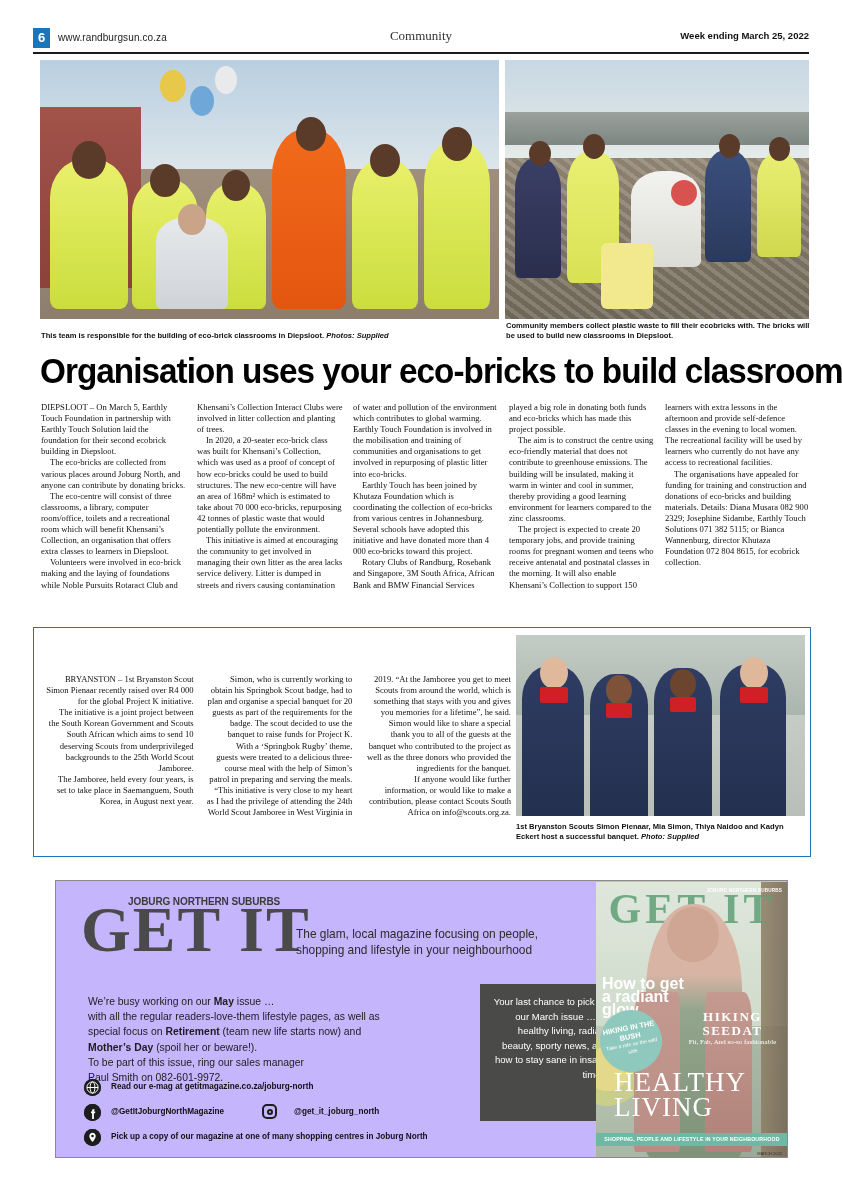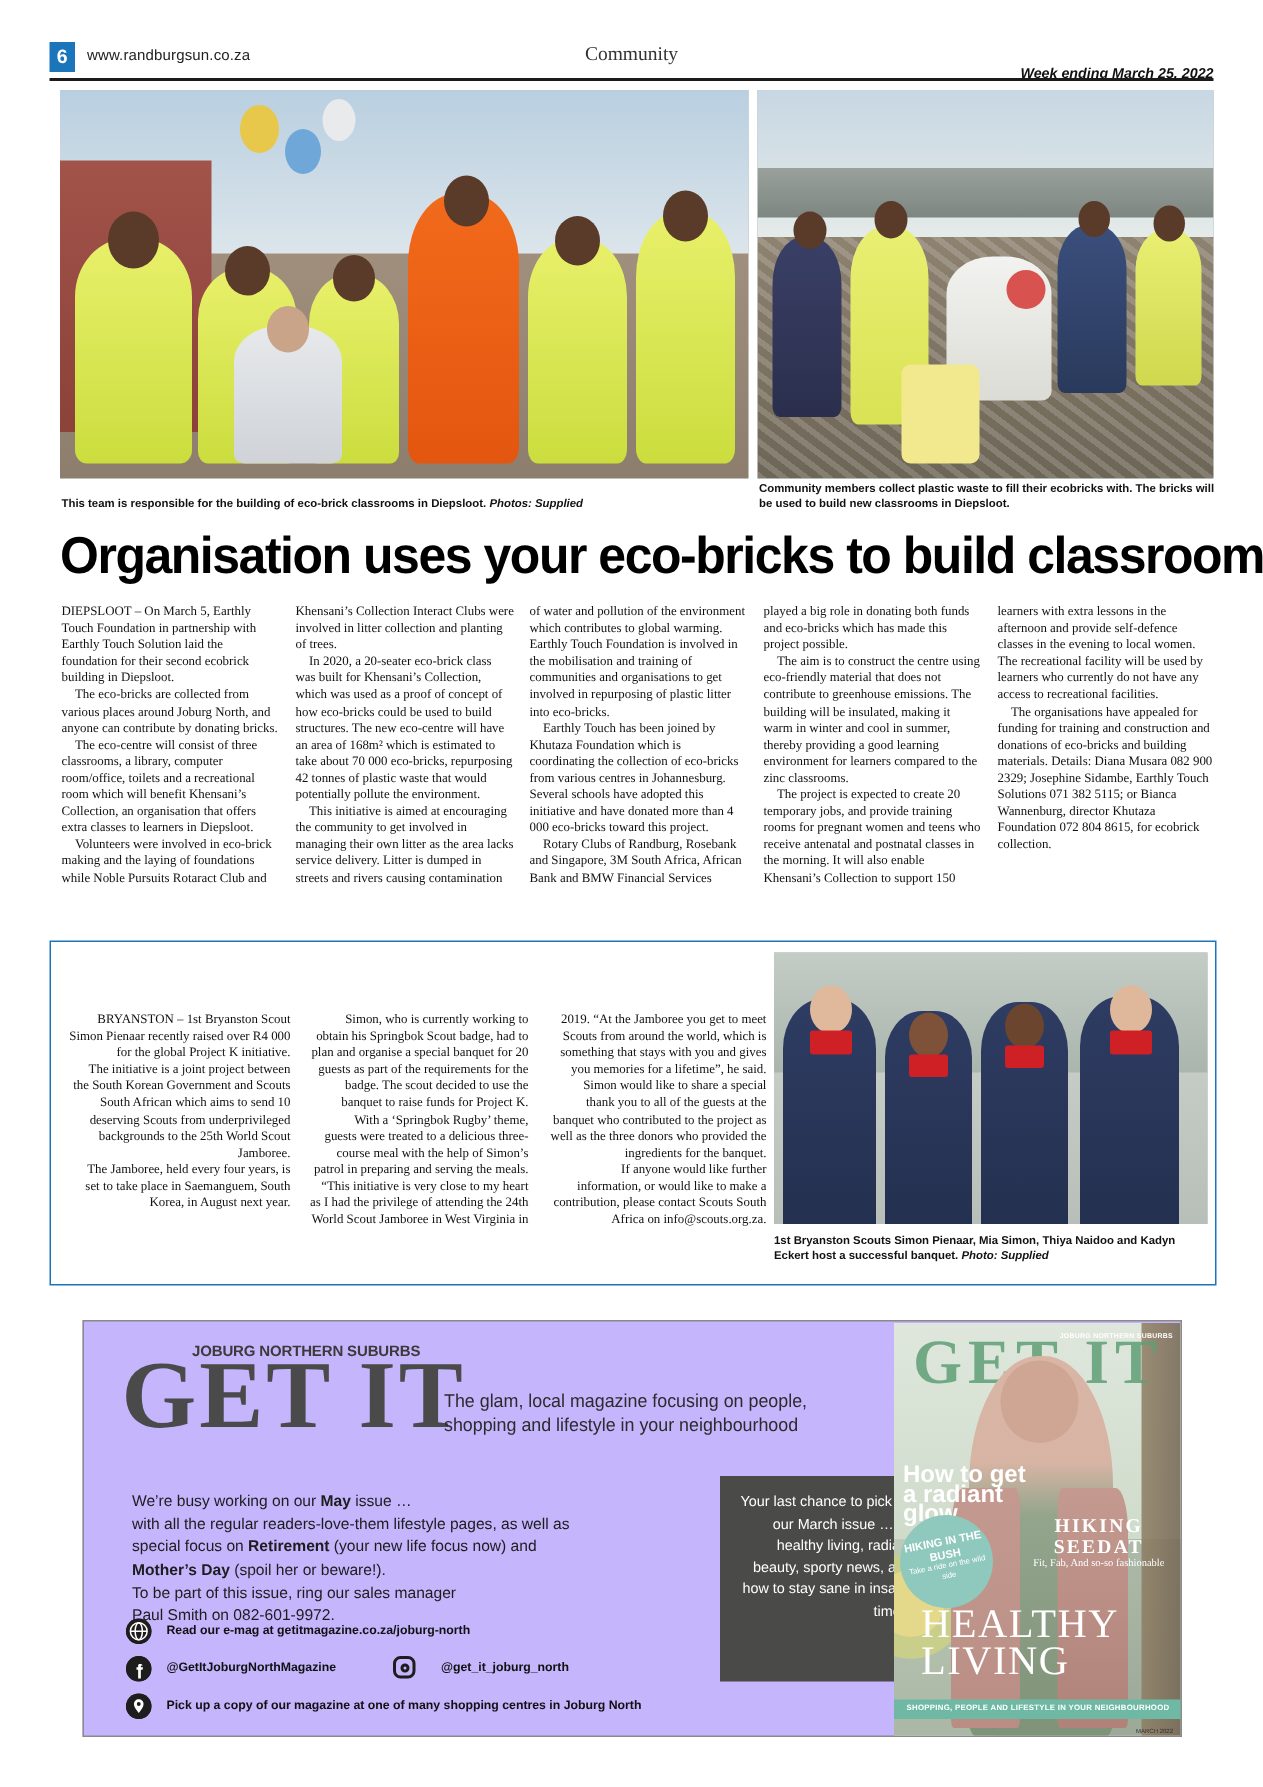--- a/index.html
+++ b/index.html
@@ -18,22 +18,22 @@
   }
   .siteurl{
     position:absolute;left:25px;top:4px;font-family:"Liberation Sans",sans-serif;
     font-size:10px;color:#222;letter-spacing:.1px;
   }
   .section-name{
     position:absolute;left:0;right:0;top:0;text-align:center;
     font-family:"Liberation Serif",serif;font-size:13px;color:#333;
   }
   .weekend{
-    position:absolute;right:0;top:16px;font-family:"Liberation Sans",sans-serif;
-    font-weight:bold;font-size:9.5px;color:#111;font-style:italic;
+    position:absolute;right:0;top:2px;font-family:"Liberation Sans",sans-serif;
+    font-weight:bold;font-size:9.5px;color:#111;
   }
   .rule{position:absolute;left:33px;top:52px;width:776px;height:1.5px;background:#1b1b1b;}
 
   
   .photo{position:absolute;overflow:hidden;background:#9aa;}
   #photo-left{left:40px;top:60px;width:459px;height:259px;}
   #photo-right{left:505px;top:60px;width:304px;height:259px;}
 
   .cap{
     position:absolute;font-family:"Liberation Sans",sans-serif;font-weight:bold;
@@ -344,21 +344,21 @@
     <div class="ad-kicker">JOBURG NORTHERN SUBURBS</div>
     <div class="ad-getit">GET IT</div>
     <div class="ad-tag">
       <span>The glam, local magazine focusing on people,</span><br>
       <span>shopping and lifestyle in your neighbourhood</span>
     </div>
 
     <div class="ad-body">
       <span>We’re busy working on our </span><b>May</b><span> issue …</span><br>
       <span>with all the regular readers-love-them lifestyle pages, as well as</span><br>
-      <span>special focus on </span><b>Retirement</b><span> (your new life focus now) and</span><br>
+      <span>special focus on </span><b>Retirement</b><span> (team new life starts now) and</span><br>
       <b>Mother’s Day</b><span> (spoil her or beware!).</span><br>
       <span>To be part of this issue, ring our sales manager</span><br>
       <span>Paul Smith on 082-601-9972.</span>
     </div>
 
     <div class="ad-contacts">
       <div class="ad-row">
         <div class="ad-ico">
           <svg viewBox="0 0 17 17" width="17" height="17" aria-hidden="true">
             <circle cx="8.5" cy="8.5" r="8.5" fill="#1d1d1d"></circle>

